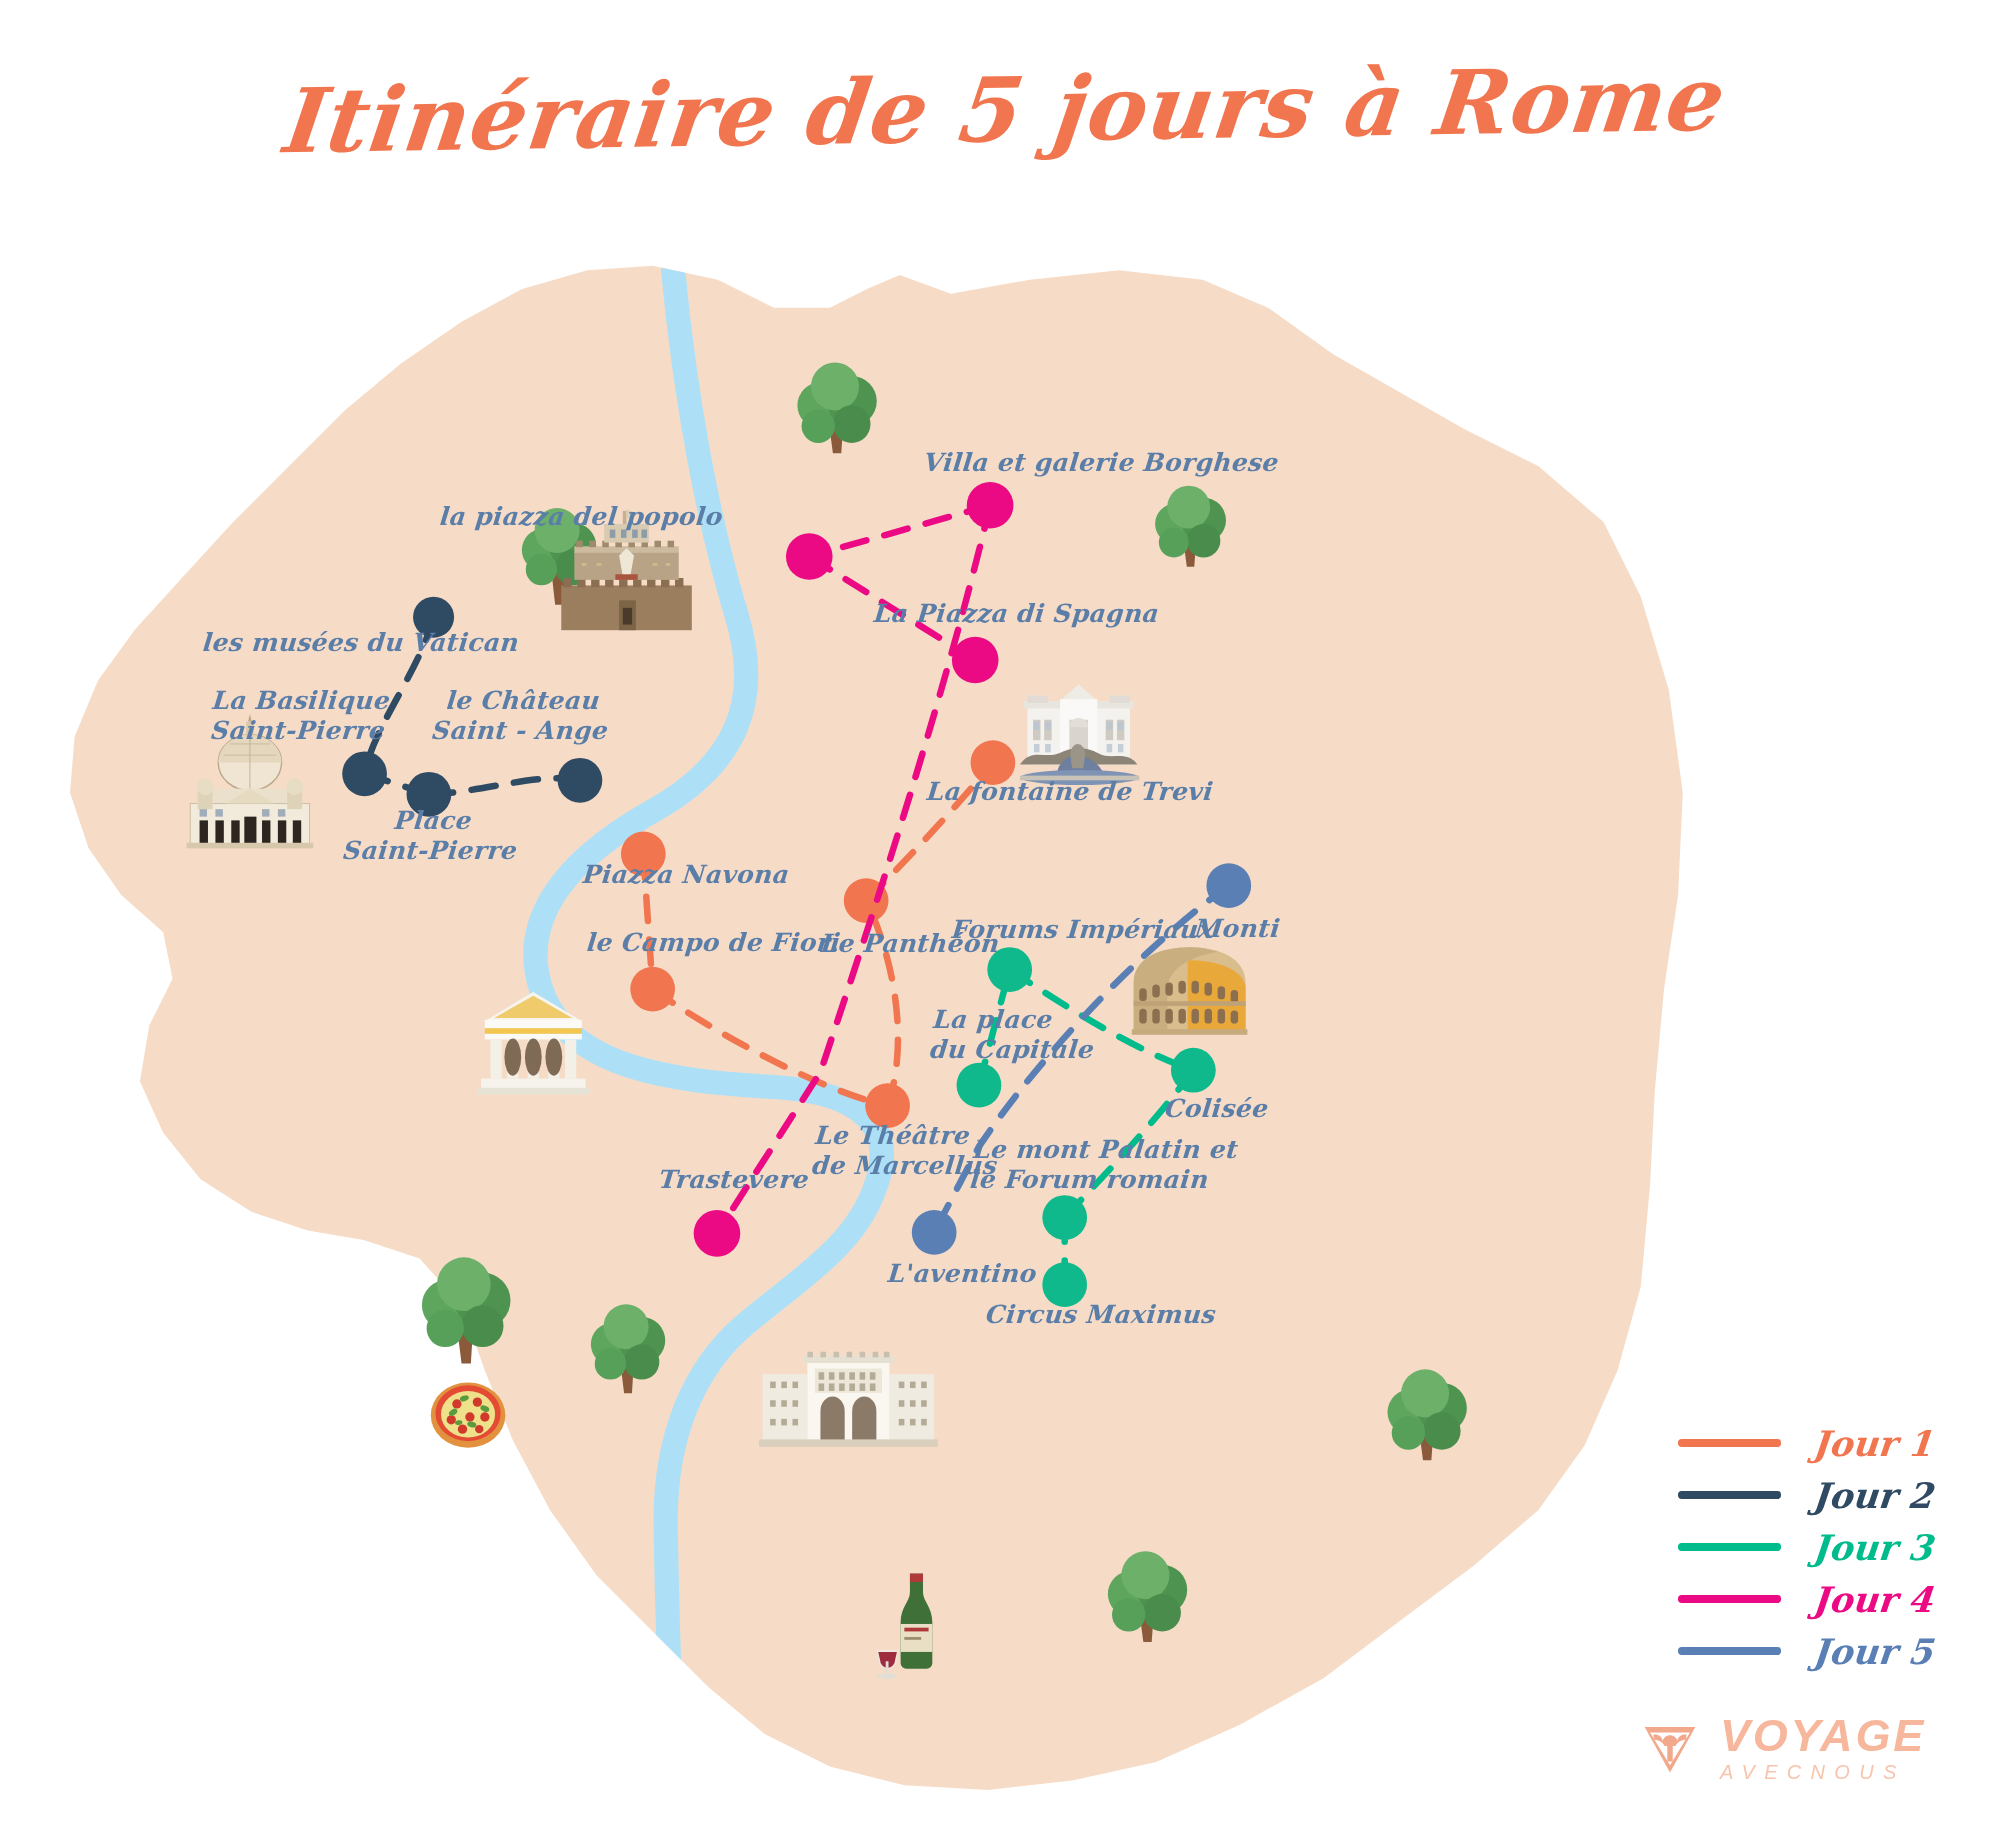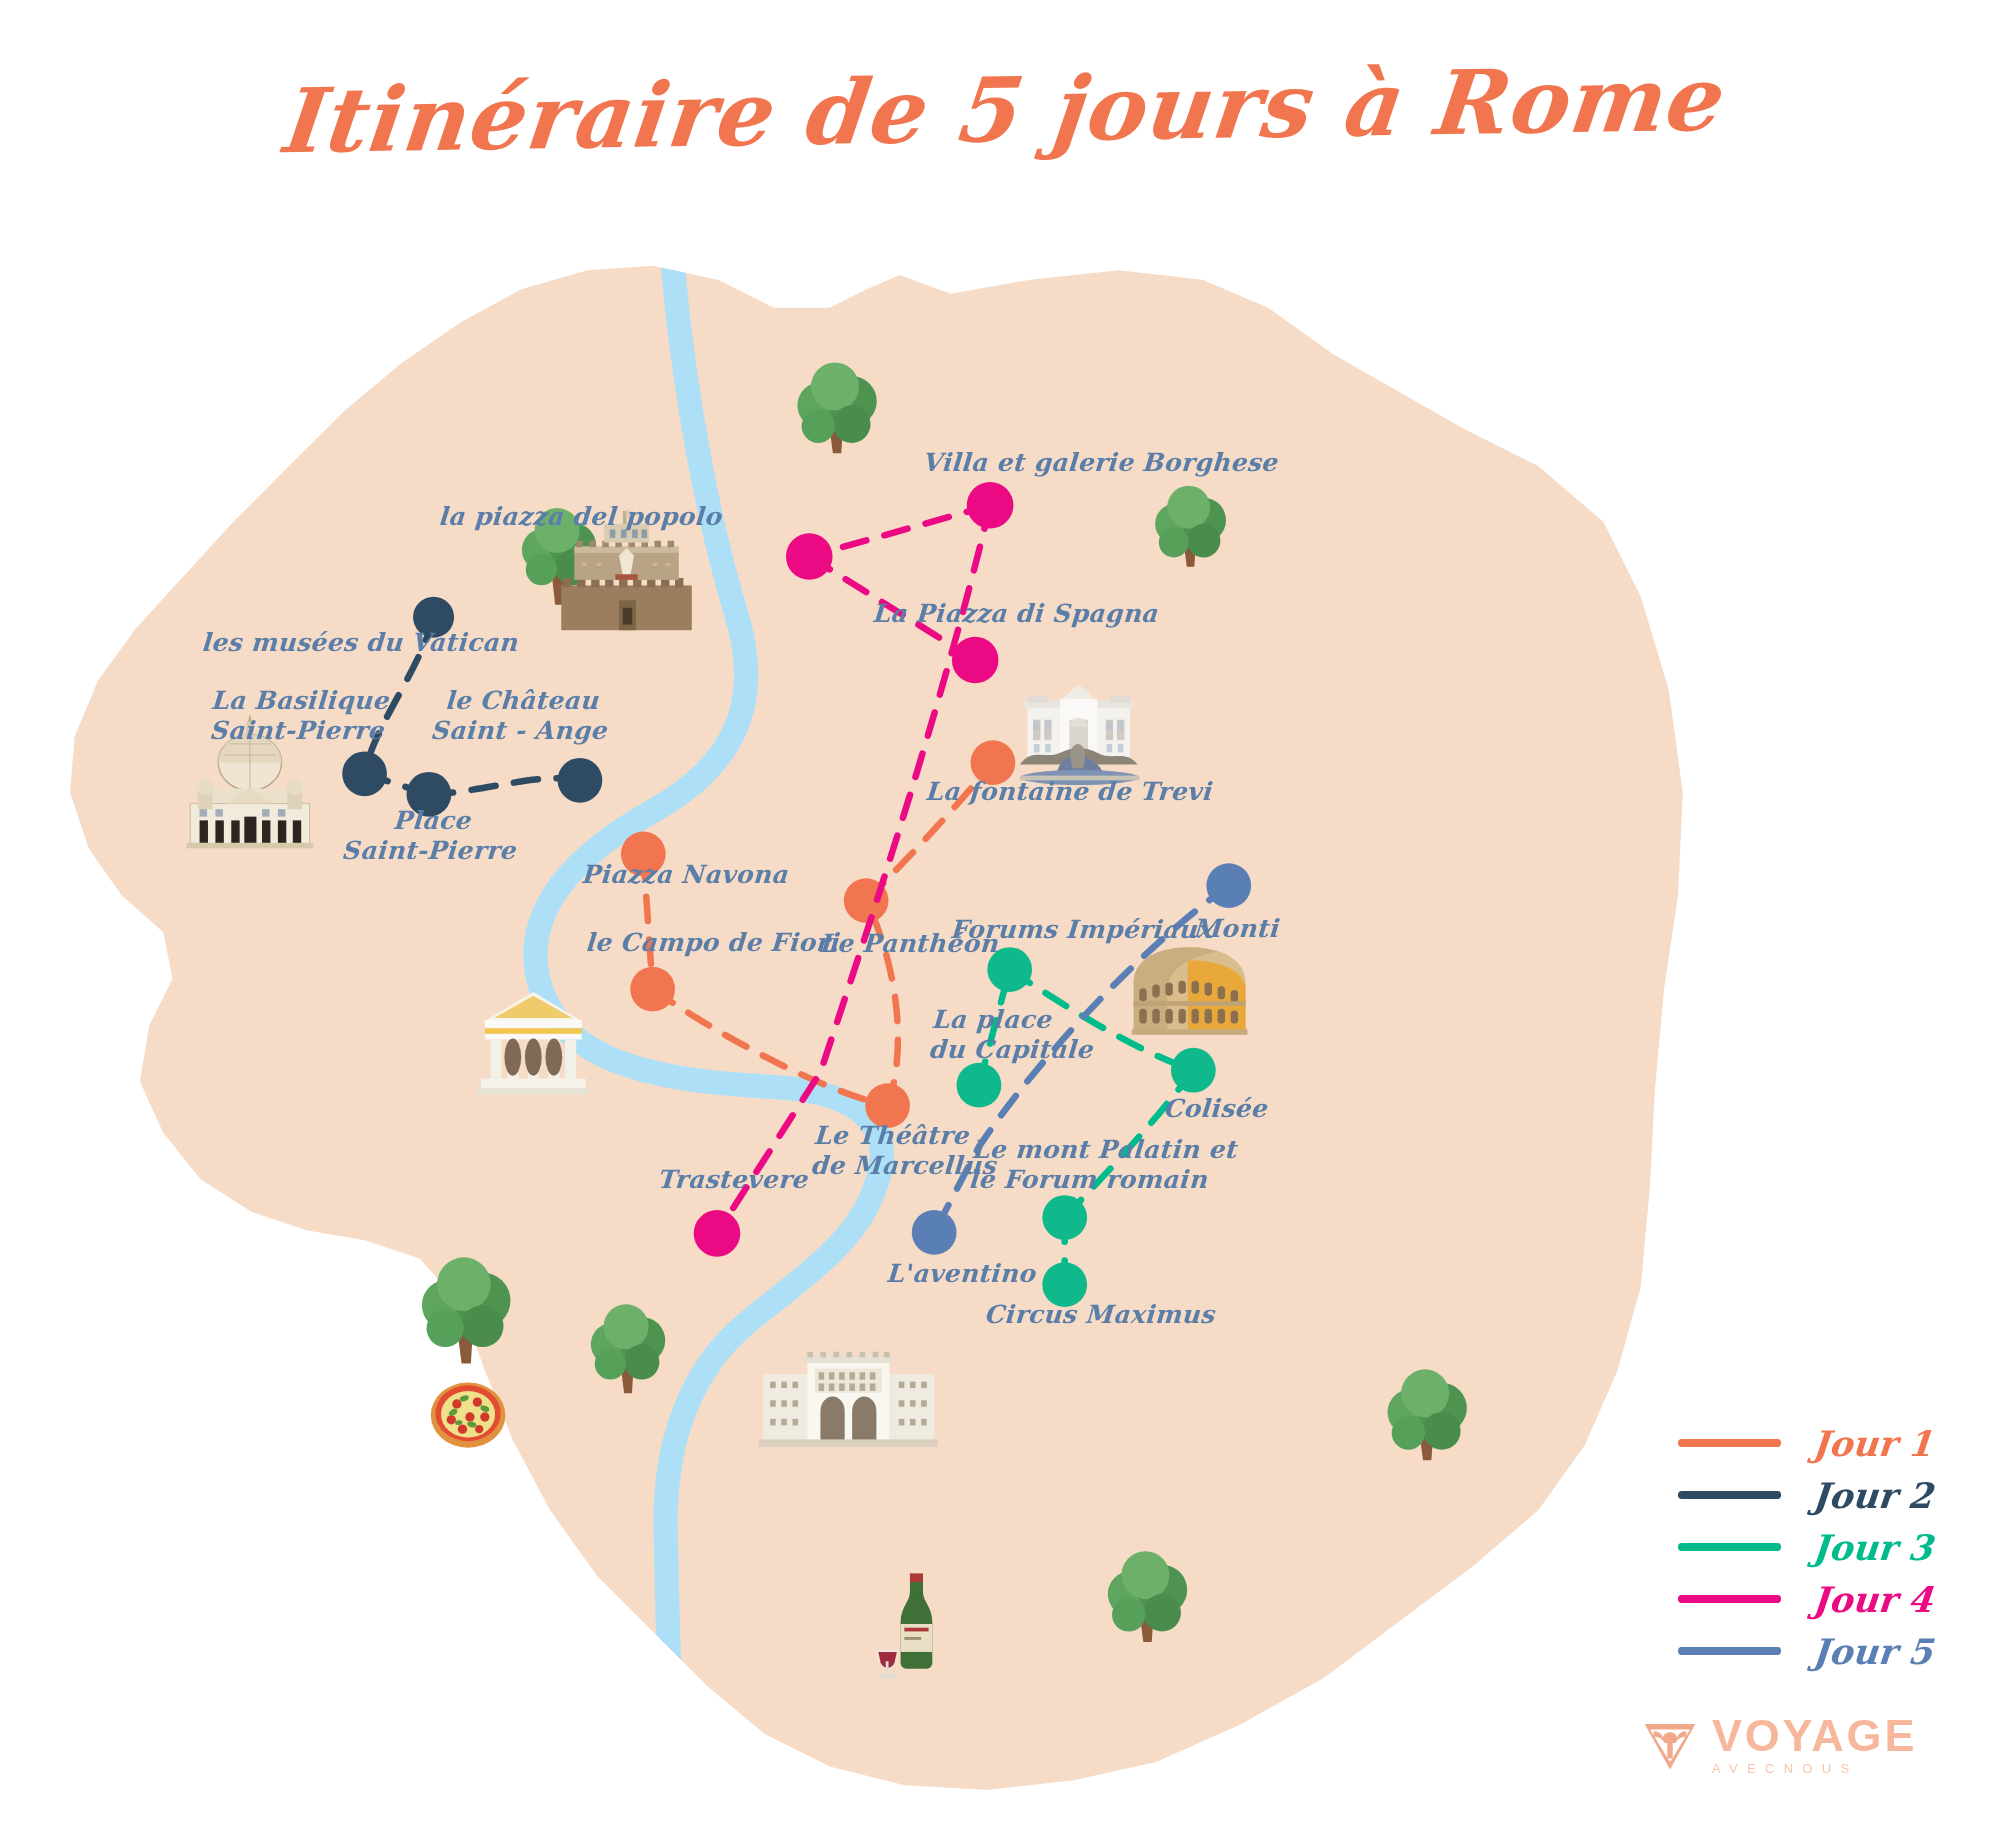--- a/index.html
+++ b/index.html
@@ -40,28 +40,28 @@
   .legend-label{
     margin-left:34px;
     font-family:"DejaVu Serif", serif;
     font-style:italic;font-weight:700;
     font-size:35px;
     transform:skewX(-8deg);
     white-space:pre;
   }
   .logo{position:absolute;left:1641px;top:1713px;display:flex;align-items:center;}
   .logo-mark{width:58px;height:58px;flex:0 0 auto;}
-  .logo-text{margin-left:13px;}
+  .logo-text{margin-left:21px;font-style:italic;}
   .logo-main{
     font-family:"Liberation Sans", sans-serif;
     font-weight:700;font-size:45px;letter-spacing:2.8px;color:#F7B79C;line-height:1;
   }
   .logo-sub{
     font-family:"Liberation Sans", sans-serif;
-    font-weight:400;font-size:13px;letter-spacing:9.3px;color:#F7C4AD;
+    font-weight:400;font-size:20px;letter-spacing:9.3px;color:#F7C4AD;
     margin-top:3.7px;line-height:1;
   }
 </style>
 </head>
 <body>
 
 <div id="stage">
 
   <div class="title">Itinéraire de 5 jours à Rome</div>
 

